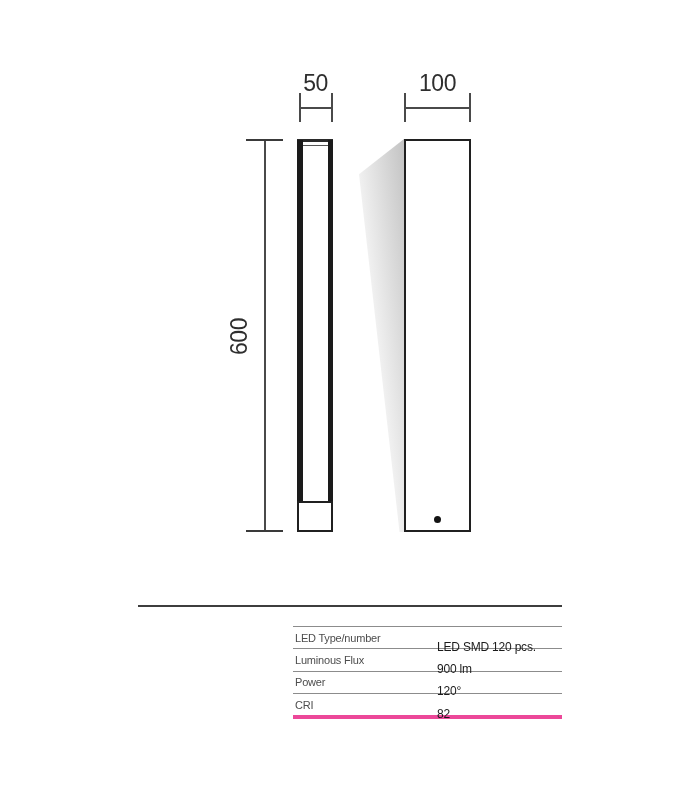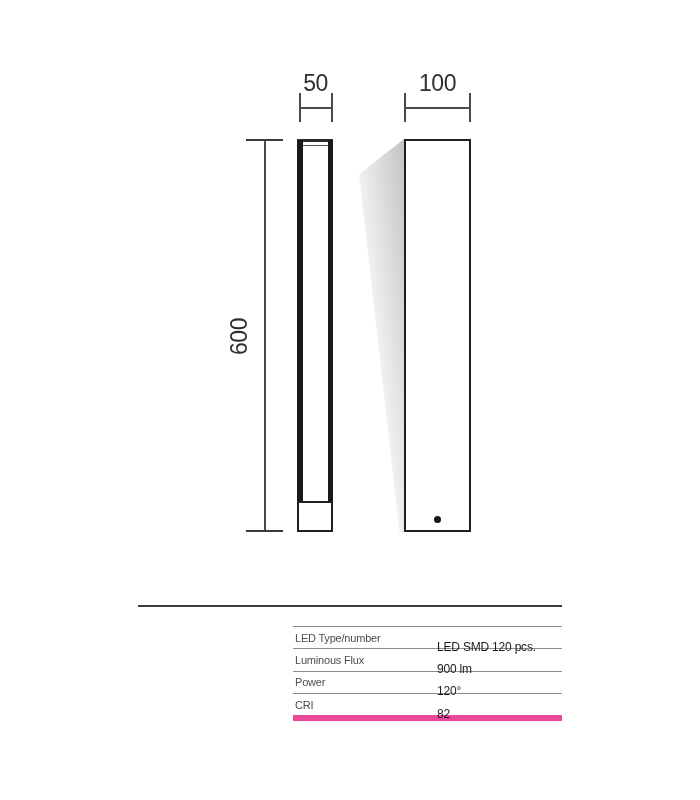--- a/index.html
+++ b/index.html
@@ -37,21 +37,21 @@
   .badge-circle{width:25px;height:25px;border-radius:50%;display:flex;align-items:center;
             justify-content:center;color:#fff;font-weight:bold;font-style:italic;
             font-size:8.5px;letter-spacing:0;}
   .badge-rect{width:27px;height:23px;border-radius:3px;display:flex;align-items:center;
             justify-content:center;color:#fff;font-weight:bold;font-size:10px;
             letter-spacing:0.3px;}
 
   
   #spec-table{position:absolute;left:293px;top:626px;width:269px;}
   .spec-row{display:flex;align-items:center;height:21.3px;border-top:1px solid #8c8c8c;}
-  .spec-row:last-child{border-bottom:6px solid #ec4899;}
+  .spec-row:last-child{border-bottom:4px solid #ec4899;}
   .spec-label{width:142px;font-size:11px;color:#4d4d4d;padding-left:2px;
               letter-spacing:-0.2px;white-space:nowrap;}
   .spec-value{font-size:12px;color:#1b1b1b;letter-spacing:-0.2px;white-space:nowrap;
               display:flex;align-items:center;margin-top:18px;}
   .temp-dot{display:inline-block;width:11px;height:11px;border-radius:50%;margin-right:4px;}
 </style>
 </head>
 <body>
 
 <div id="page">

